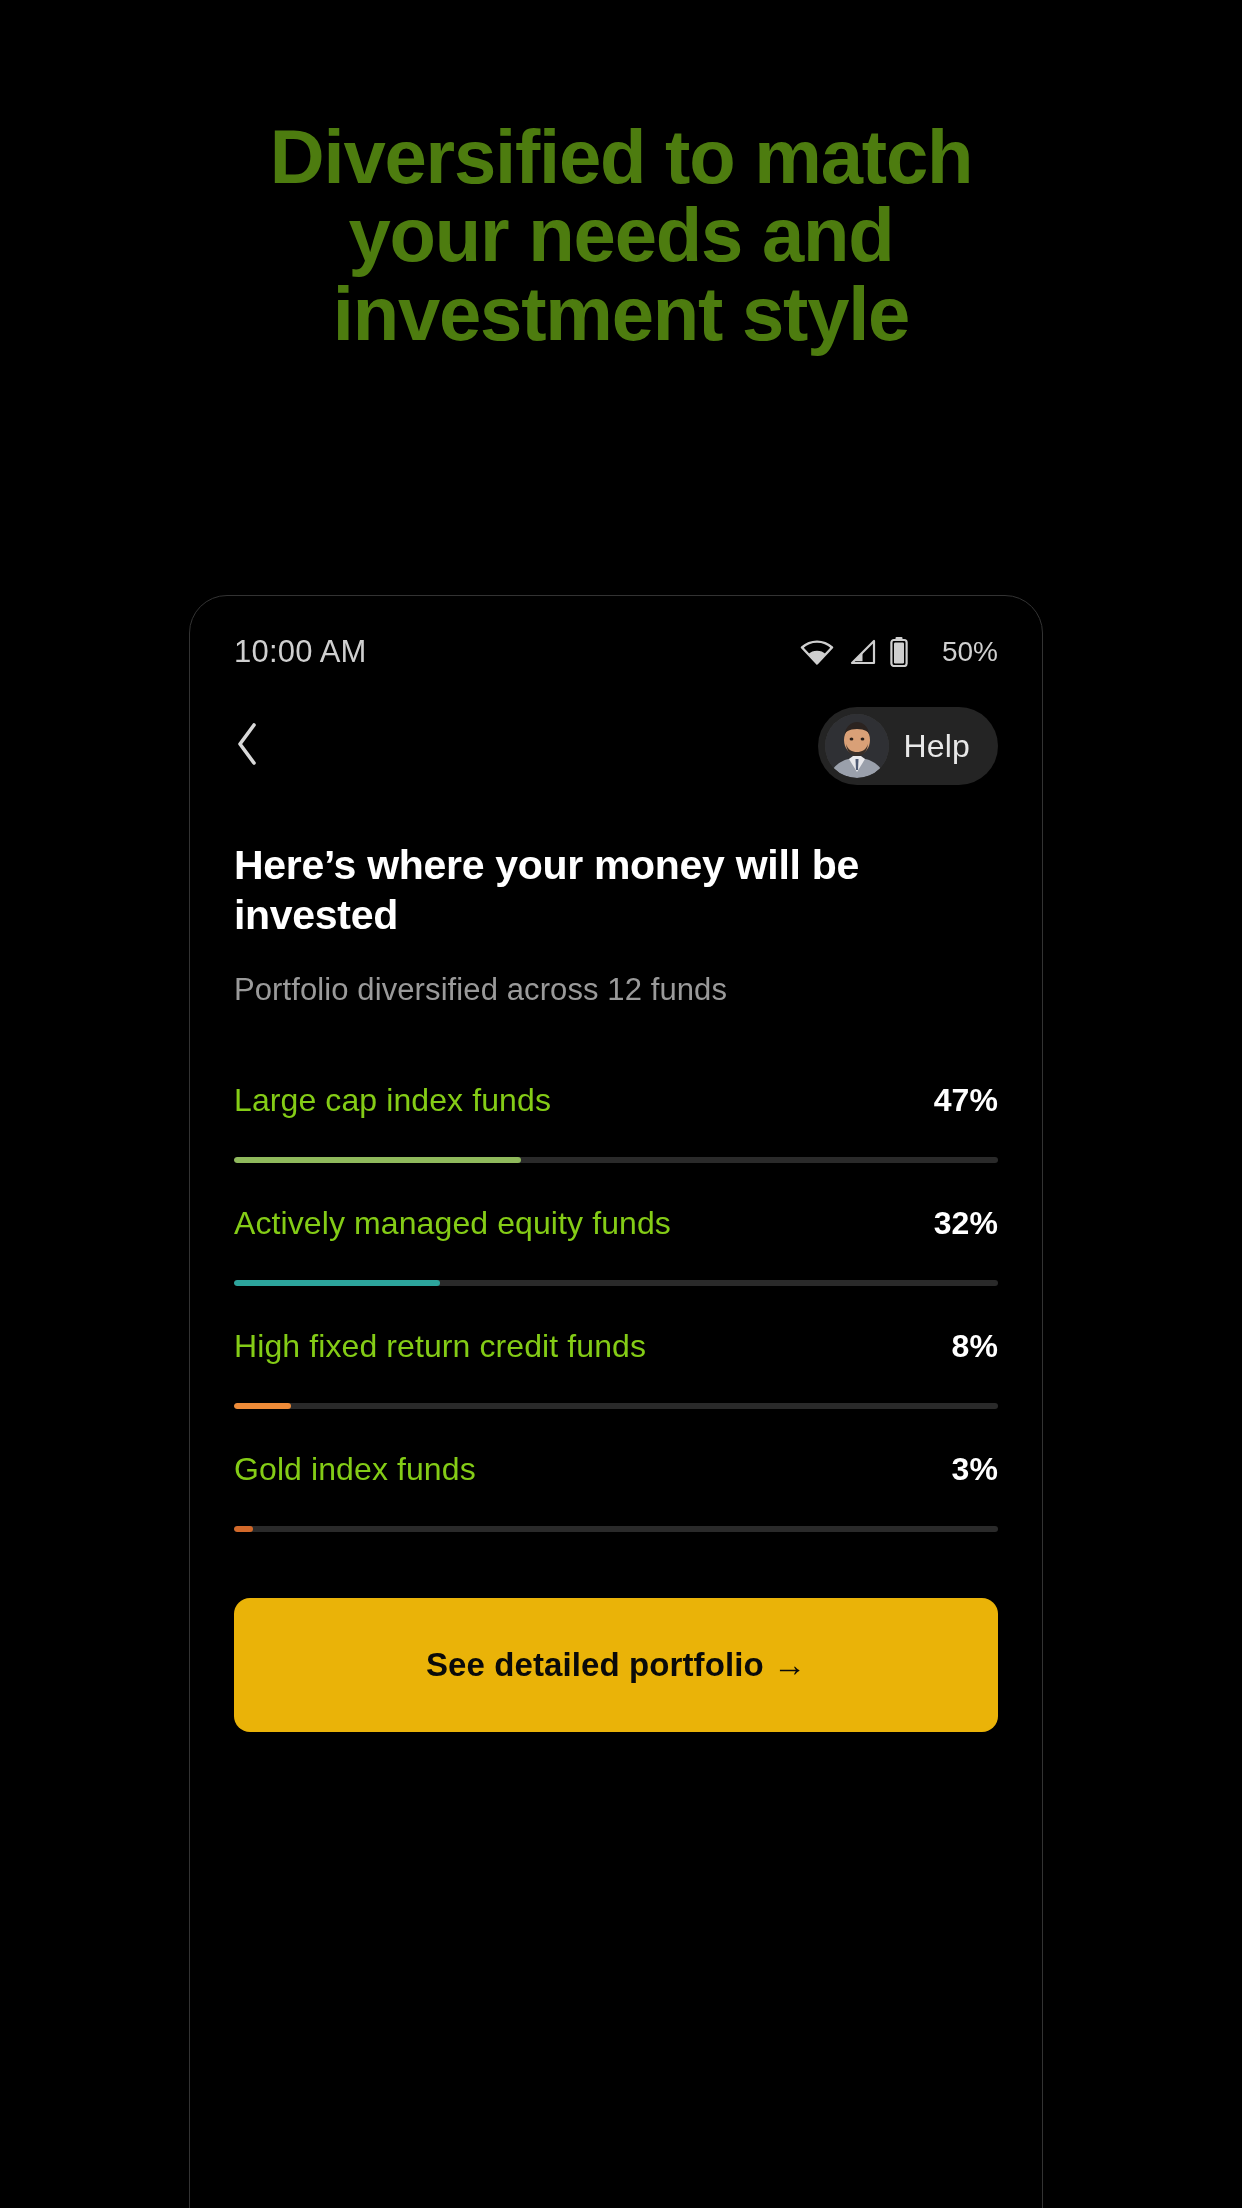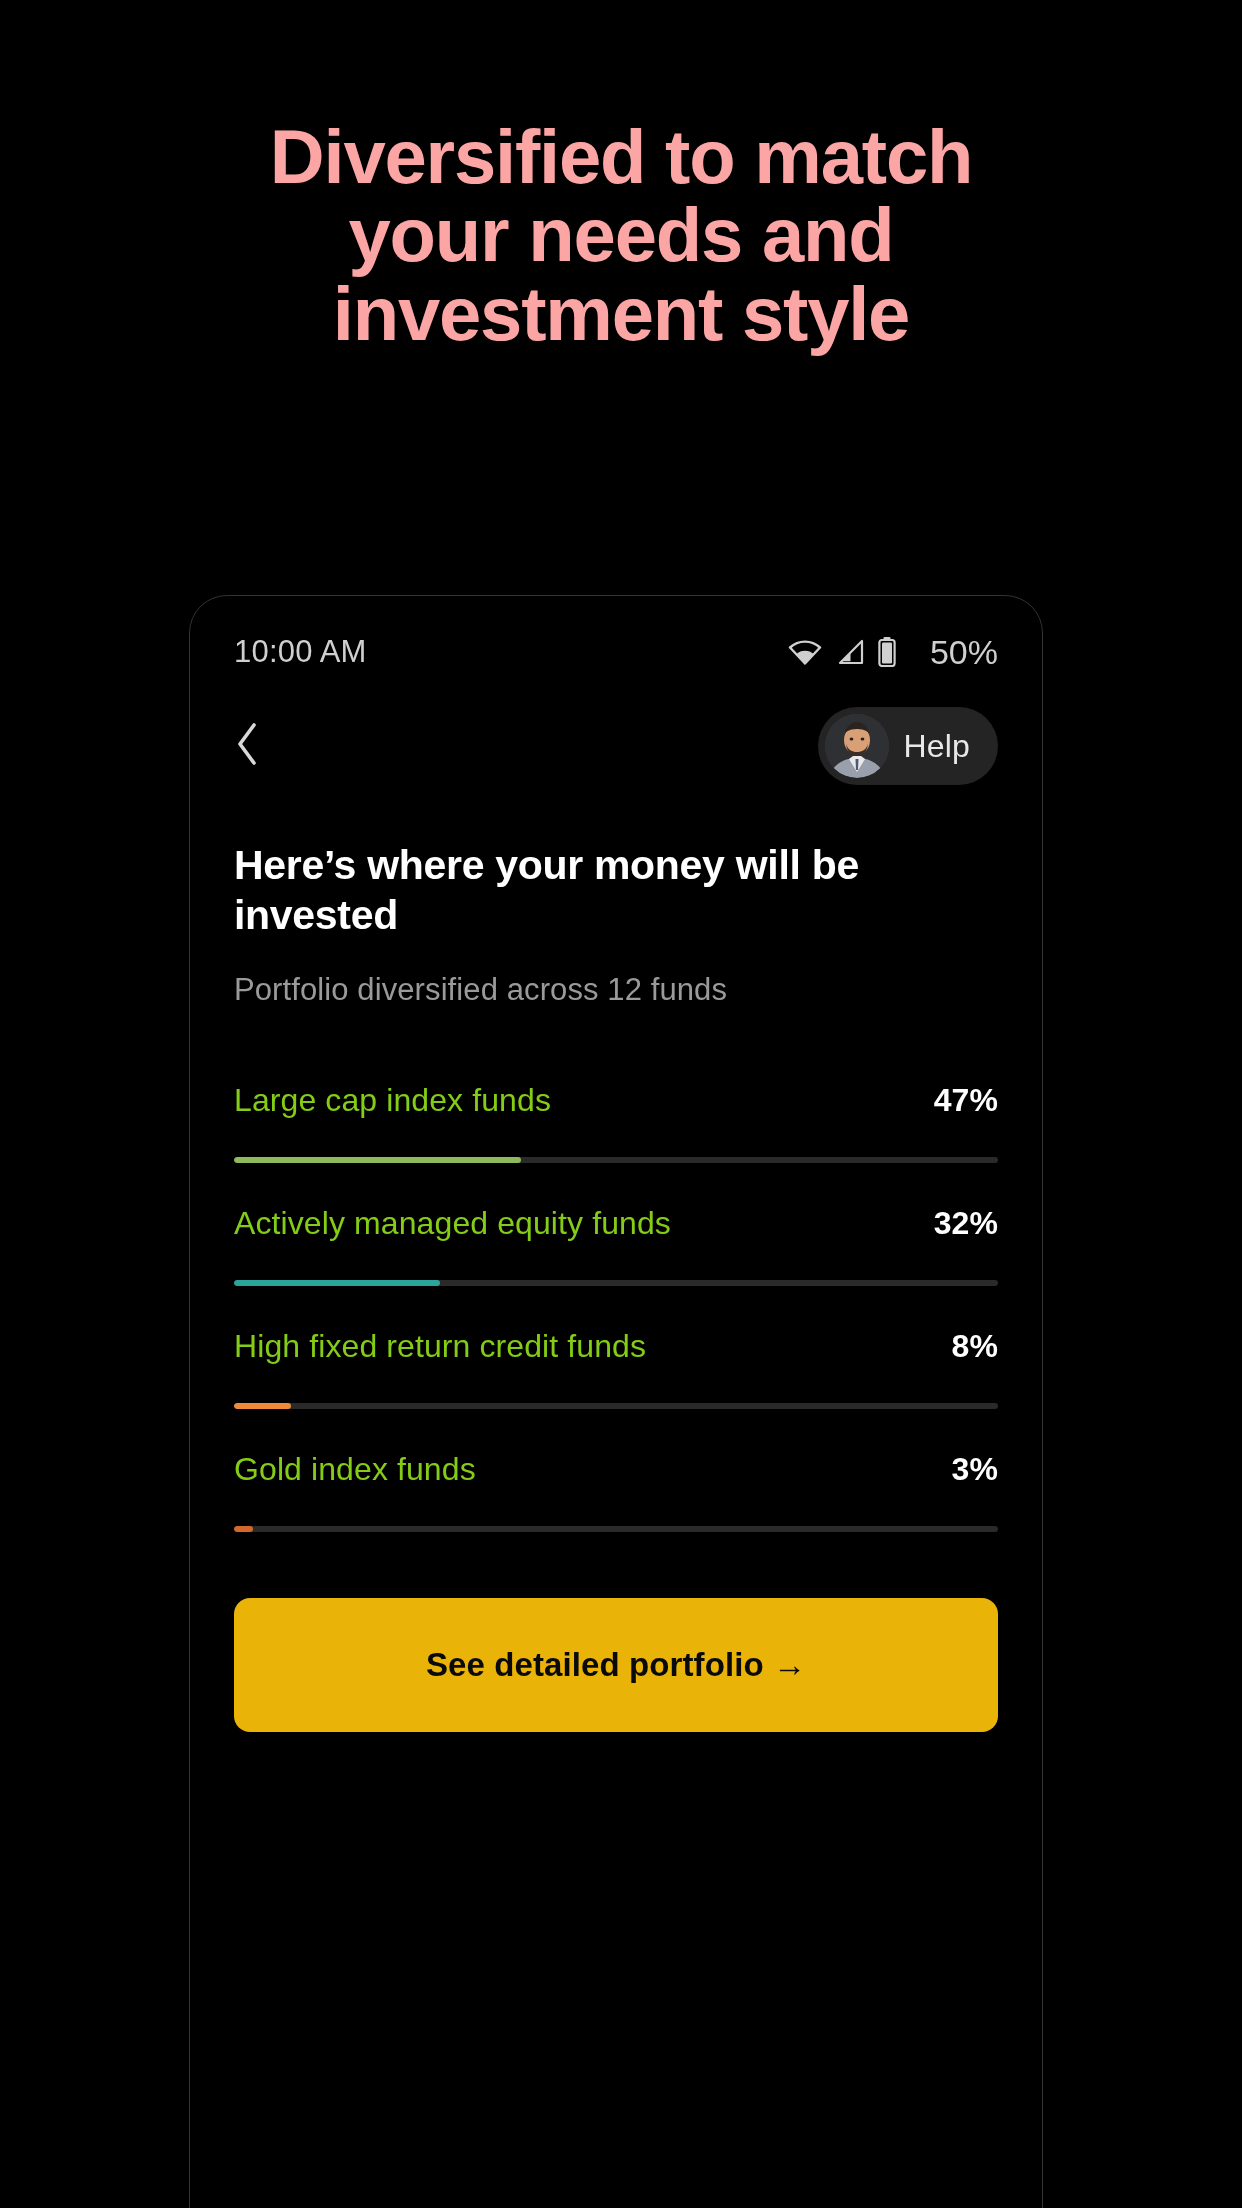--- a/index.html
+++ b/index.html
@@ -15,21 +15,21 @@
     -webkit-font-smoothing: antialiased;
   }
 
   
   .hero {
     width: 1242px;
     padding-top: 118px;
     text-align: center;
   }
   .hero-title {
-    color: #fca5a5;
+    color: #4d7c0f;
     font-size: 76px;
     line-height: 1.03;
     font-weight: bold;
     letter-spacing: -1.2px;
     margin: 0 auto;
     width: 960px;
   }
   .hero-title .ln { display: block; }
 
   
@@ -66,21 +66,21 @@
     letter-spacing: 0.2px;
   }
   .sb-icons {
     display: flex;
     align-items: center;
     gap: 14px;
   }
   .sb-icons svg { display: block; }
   .sb-batt-pct {
     color: #cfcfcf;
-    font-size: 34px;
+    font-size: 28px;
     margin-left: 20px;
   }
 
   
   .navrow {
     display: flex;
     align-items: center;
     justify-content: space-between;
     padding: 28px 44px 0 44px;
     height: 76px;

